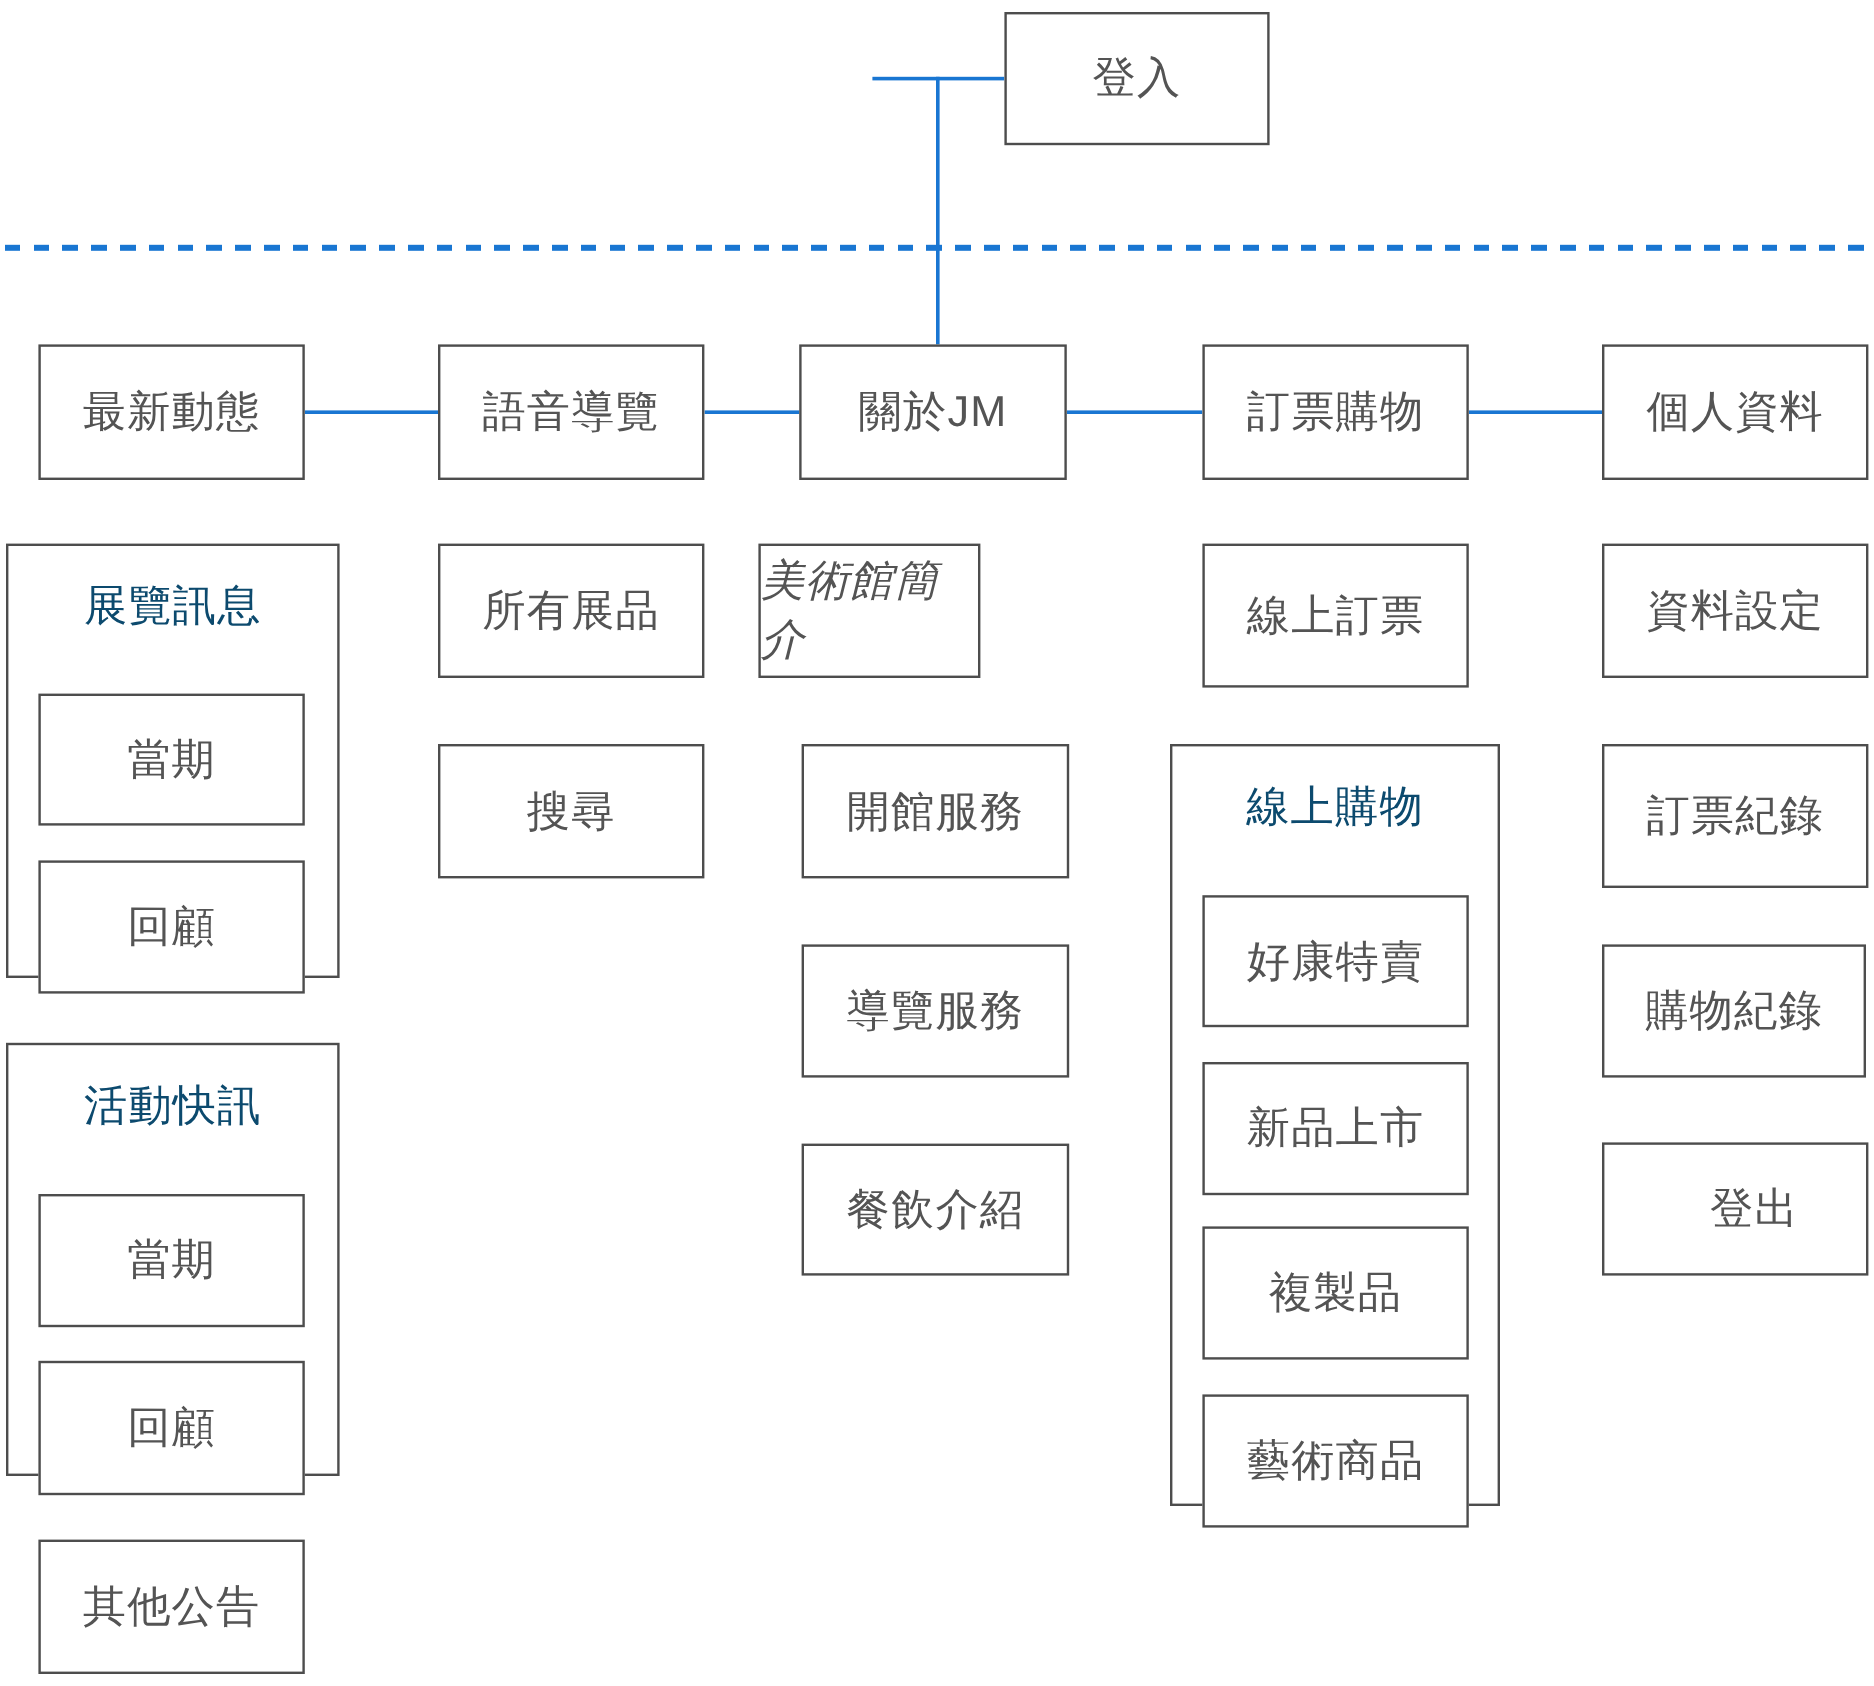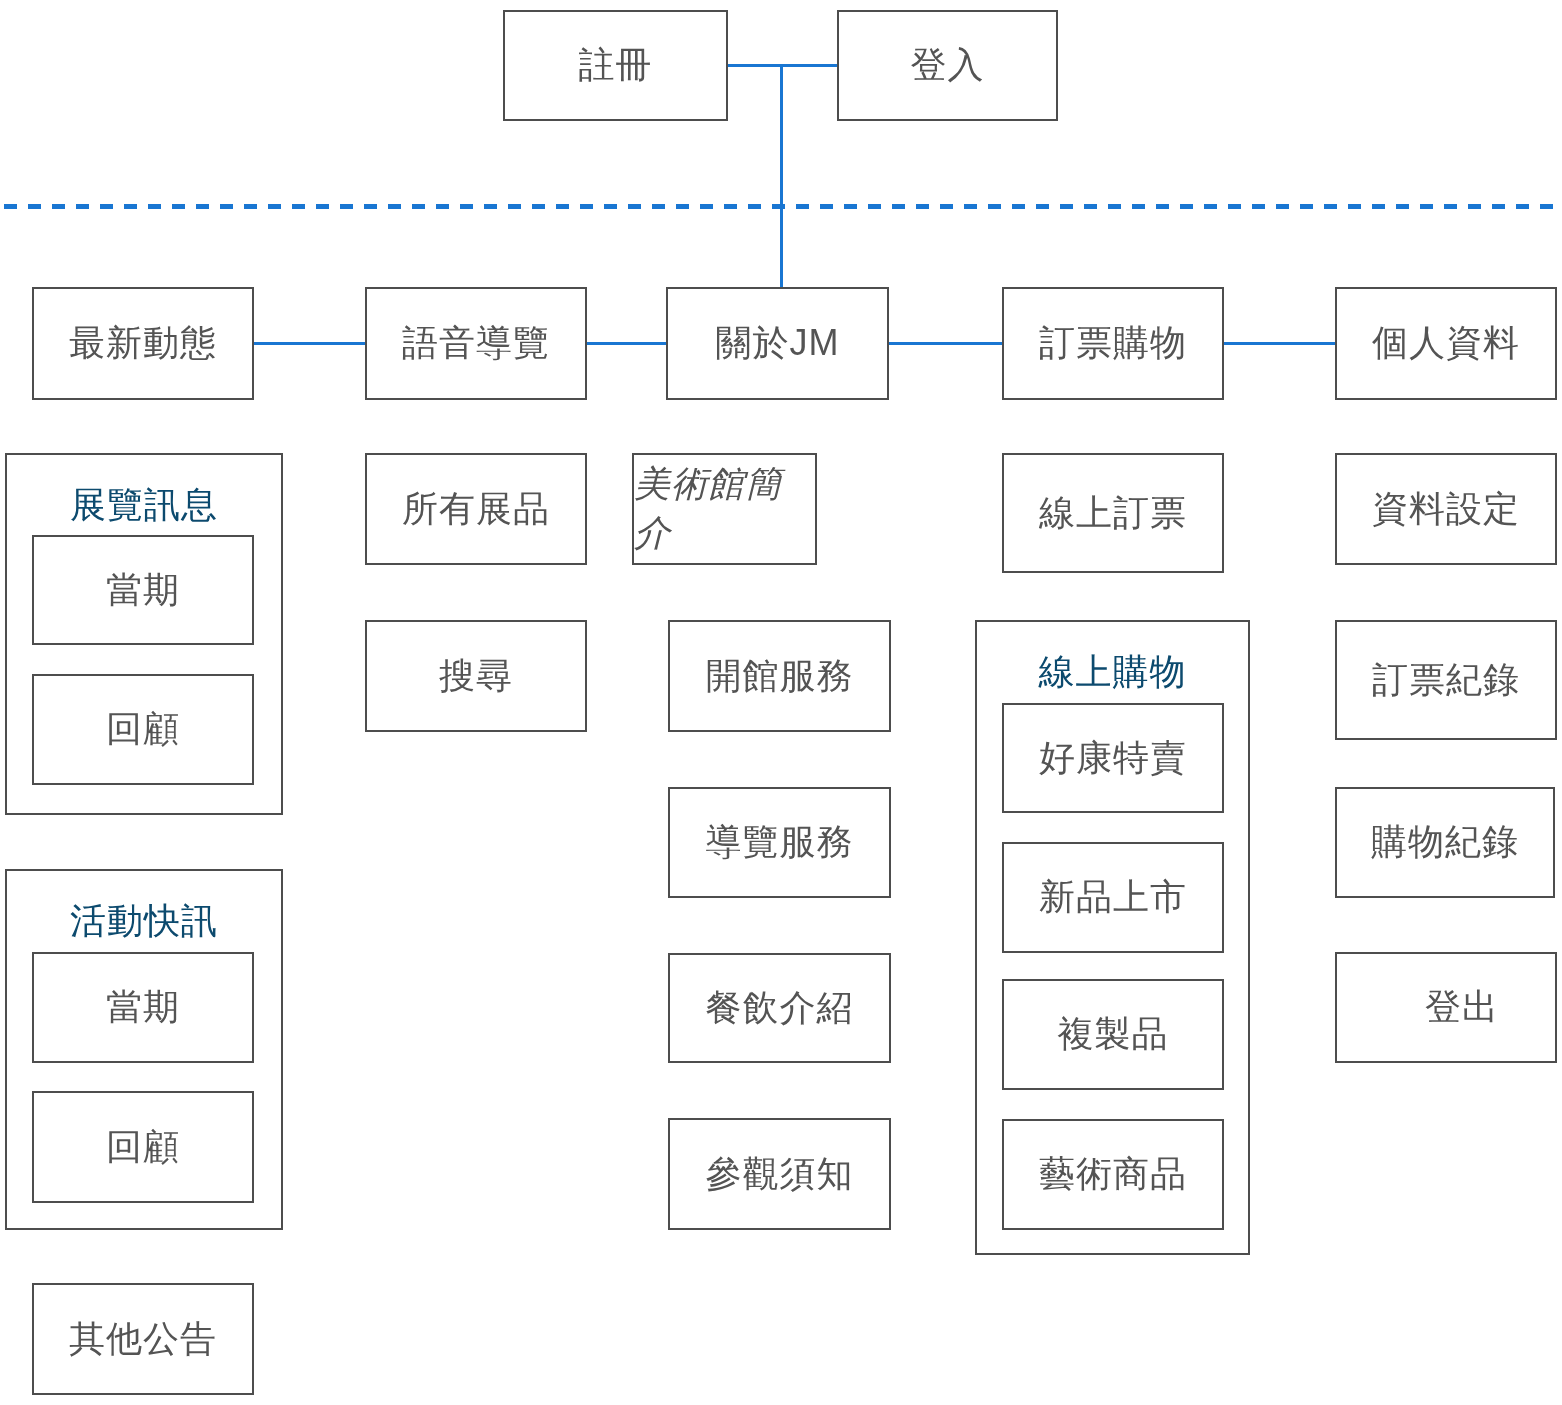--- a/index.html
+++ b/index.html
@@ -32,21 +32,21 @@
     z-index:1;
   }
   .group-label{
     display:block;
     text-align:center;
     margin-top:26px;
     font-size:36px;
     color:#0c4a6e;
     letter-spacing:1px;
   }
-  .group .node{z-index:2;}
+  .group .node{z-index:2;margin-top:43px;}
   .line-h{position:absolute;height:3px;background:#1976d2;z-index:0;}
   .line-v{position:absolute;width:3px;background:#1976d2;z-index:0;}
   .line-dashed{
     position:absolute;
     height:5px;
     background:repeating-linear-gradient(90deg,#1976d2 0 13px,transparent 13px 24px);
     z-index:0;
   }
 </style>
 </head>
@@ -55,21 +55,20 @@
 <div id="canvas">
 
   <div class="line-h" style="left:727px;top:64px;width:110px;"></div>
   <div class="line-v" style="left:780px;top:64px;height:225px;"></div>
   <div class="line-dashed" style="left:4px;top:204px;width:1554px;"></div>
   <div class="line-h" style="left:254px;top:342px;width:111px;"></div>
   <div class="line-h" style="left:587px;top:342px;width:81px;"></div>
   <div class="line-h" style="left:889px;top:342px;width:113px;"></div>
   <div class="line-h" style="left:1224px;top:342px;width:111px;"></div>
 
-  <div class="node" style="left:503px;top:10px;width:225px;height:111px;">註冊</div>
   <div class="node" style="left:837px;top:10px;width:221px;height:111px;">登入</div>
 
   <div class="node" style="left:32px;top:287px;width:222px;height:113px;">最新動態</div>
   <div class="node" style="left:365px;top:287px;width:222px;height:113px;">語音導覽</div>
   <div class="node" style="left:666px;top:287px;width:223px;height:113px;">關於JM</div>
   <div class="node" style="left:1002px;top:287px;width:222px;height:113px;">訂票購物</div>
   <div class="node" style="left:1335px;top:287px;width:222px;height:113px;">個人資料</div>
 
   <div class="group" style="left:5px;top:453px;width:278px;height:362px;">
     <span class="group-label">展覽訊息</span>
@@ -83,21 +82,20 @@
   </div>
   <div class="node" style="left:32px;top:1283px;width:222px;height:112px;">其他公告</div>
 
   <div class="node" style="left:365px;top:453px;width:222px;height:112px;">所有展品</div>
   <div class="node" style="left:365px;top:620px;width:222px;height:112px;">搜尋</div>
 
   <div class="node" style="left:632px;top:453px;width:185px;height:112px;font-style:italic;">美術館簡介</div>
   <div class="node" style="left:668px;top:620px;width:223px;height:112px;">開館服務</div>
   <div class="node" style="left:668px;top:787px;width:223px;height:111px;">導覽服務</div>
   <div class="node" style="left:668px;top:953px;width:223px;height:110px;">餐飲介紹</div>
-  <div class="node" style="left:668px;top:1118px;width:223px;height:112px;">參觀須知</div>
 
   <div class="node" style="left:1002px;top:453px;width:222px;height:120px;">線上訂票</div>
   <div class="group" style="left:975px;top:620px;width:275px;height:635px;">
     <span class="group-label">線上購物</span>
     <div class="node" style="left:25px;top:81px;width:222px;height:110px;">好康特賣</div>
     <div class="node" style="left:25px;top:220px;width:222px;height:111px;">新品上市</div>
     <div class="node" style="left:25px;top:357px;width:222px;height:111px;">複製品</div>
     <div class="node" style="left:25px;top:497px;width:222px;height:111px;">藝術商品</div>
   </div>
 

